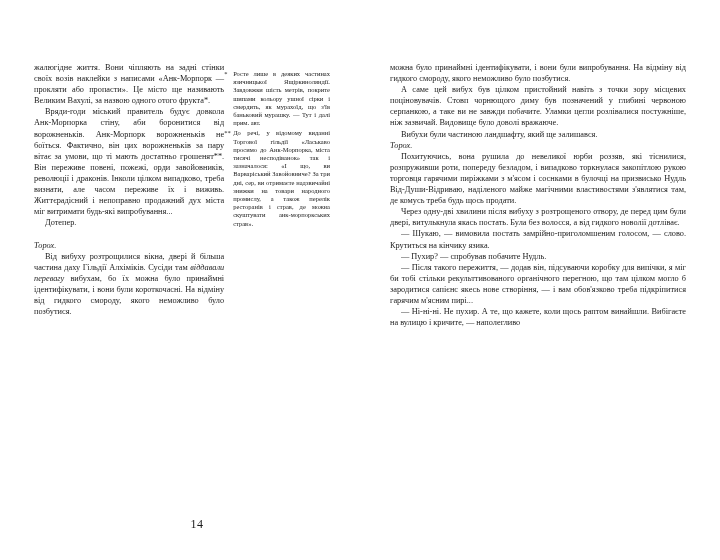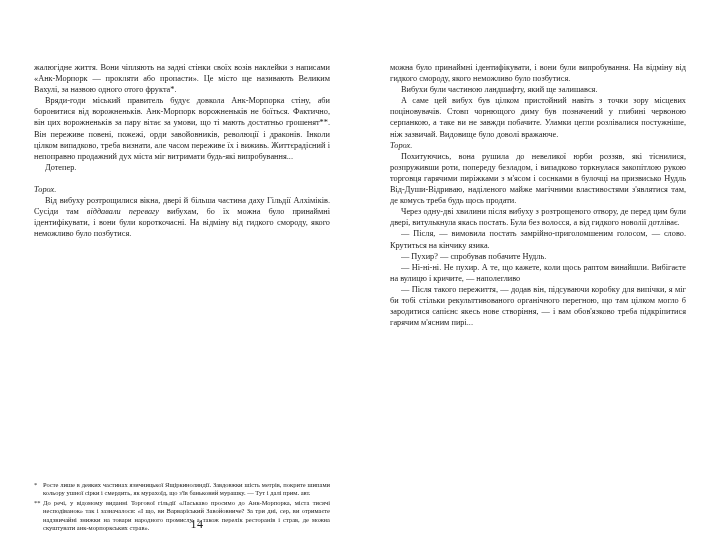--- a/index.html
+++ b/index.html
@@ -20,21 +20,21 @@
     height: 560px;
     display: flex;
     box-sizing: border-box;
     padding: 62px 34px 28px 34px;
   }
   .page {
     position: relative;
     width: 50%;
     box-sizing: border-box;
     display: flex;
-    flex-direction: column;
+    flex-direction: row;
   }
   .page-left {
     padding-right: 30px;
   }
   .page-right {
     padding-left: 30px;
   }
   .col {
     flex: 1 1 auto;
     font-size: 8.3px;
@@ -106,25 +106,25 @@
 
       <p class="fn"><span class="mark">*</span><span>Росте лише в деяких частинах язичницької Ящіркиноляндії. Завдовжки шість метрів, покрите шипами кольору ушної сірки і смердить, як мурахоїд, що з'їв баньковий мурашку. — Тут і далі прим. авт.</span></p>
       <p class="fn"><span class="mark">**</span><span>До речі, у відомому виданні Торгової гільдії «Ласькаво просимо до Анк-Морпорка, міста тисячі несподіванок» так і зазначалося: «І що, ви Варваріський Завойовниче? За три дні, сер, ви отримаєте надзвичайні знижки на товари народного промислу, а також перелік ресторанів і страв, де можна скуштувати анк-морпоркських страв».</span></p>
     </div>
     <div class="folio folio-left">14</div>
   </div>
 
   <div class="page page-right">
     <div class="col">
       <p class="noindent">можна було принаймні ідентифікувати, і вони були випробування. На відміну від гидкого смороду, якого неможливо було позбутися.</p>
+      <p>А саме цей вибух був цілком пристойний навіть з точки зору місцевих поціновувачів. Стовп чорнющого диму був позначений у глибині червоною серпанкою, а таке ви не завжди побачите. Уламки цегли розлівалися постужніше, ніж зазвичай. Видовище було доволі вражаюче.</p>
       <p>Вибухи були частиною ландшафту, який ще залишався.</p>
-      <p>А саме цей вибух був цілком пристойний навіть з точки зору місцевих поціновувачів. Стовп чорнющого диму був позначений у глибині червоною серпанкою, а таке ви не завжди побачите. Уламки цегли розлівалися постужніше, ніж зазвичай. Видовище було доволі вражаюче.</p>
       <p class="noindent italic">Торох.</p>
       <p>Похитуючись, вона рушила до невеликої юрби роззяв, які тіснилися, розпруживши роти, попереду безладом, і випадково торкнулася закопітлою рукою торговця гарячими пиріжками з м'ясом і соснками в булочці на призвисько Нудль Від-Души-Відриваю, наділеного майже магічними властивостями з'являтися там, де комусь треба будь щось продати.</p>
       <p>Через одну-дві хвилини після вибуху з розтрощеного отвору, де перед цим були двері, витулькнула якась постать. Була без волосся, а від гидкого новолії дотліває.</p>
-      <p>— Після, — вимовила постать замрійно-приголомшеним голосом, — слово. Крутиться на кінчику язика.</p>
+      <p>— Шукаю, — вимовила постать замрійно-приголомшеним голосом, — слово. Крутиться на кінчику язика.</p>
       <p>— Пухир? — спробував побачите Нудль.</p>
+      <p>— Після такого пережиття, — додав він, підсуваючи коробку для випічки, я міг би тобі стільки рекульттивованого органічного перегною, що там цілком могло б зародитися сапієнс якесь нове створіння, — і вам обов'язково треба підкріпитися гарячим м'ясним пирі...</p>
       <p>— Ні-ні-ні. Не пухир. А те, що кажете, коли щось раптом винайшли. Вибігаєте на вулицю і кричите, — наполегливо</p>
-      <p>— Після такого пережиття, — додав він, підсуваючи коробку для випічки, я міг би тобі стільки рекульттивованого органічного перегною, що там цілком могло б зародитися сапієнс якесь нове створіння, — і вам обов'язково треба підкріпитися гарячим м'ясним пирі...</p>
     </div>
   </div>
 
 </div>
 
 </body></html>

